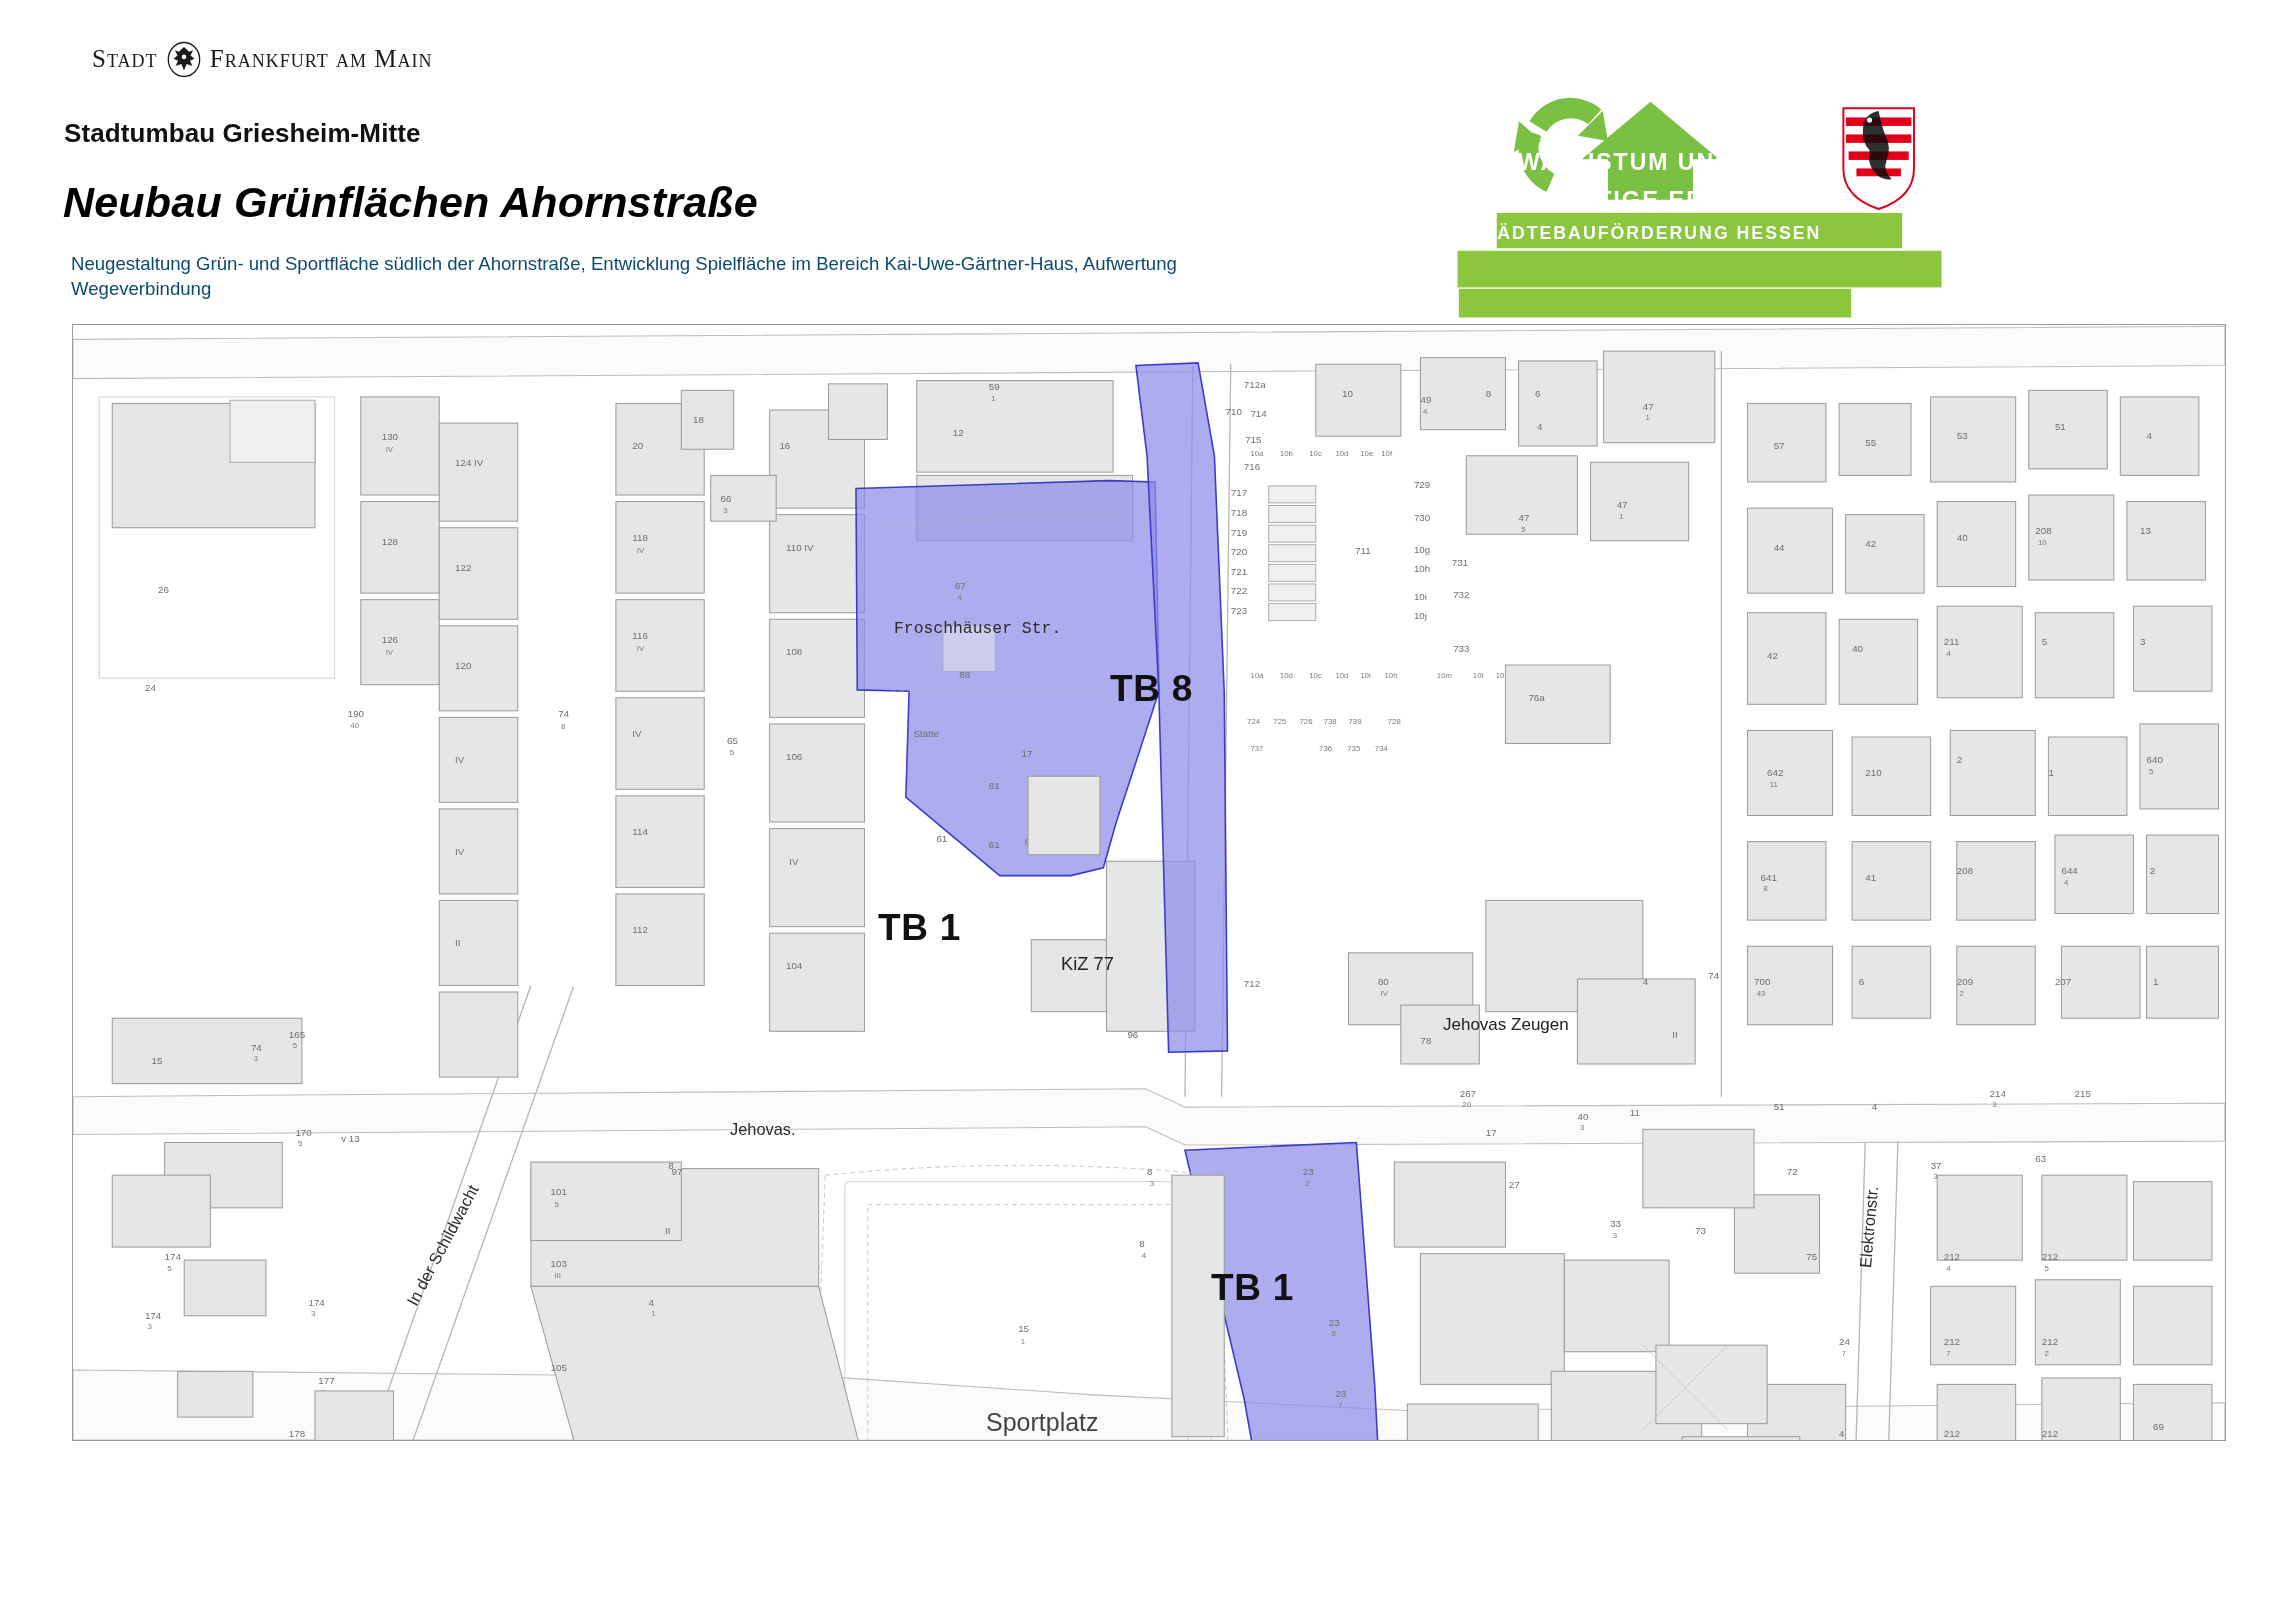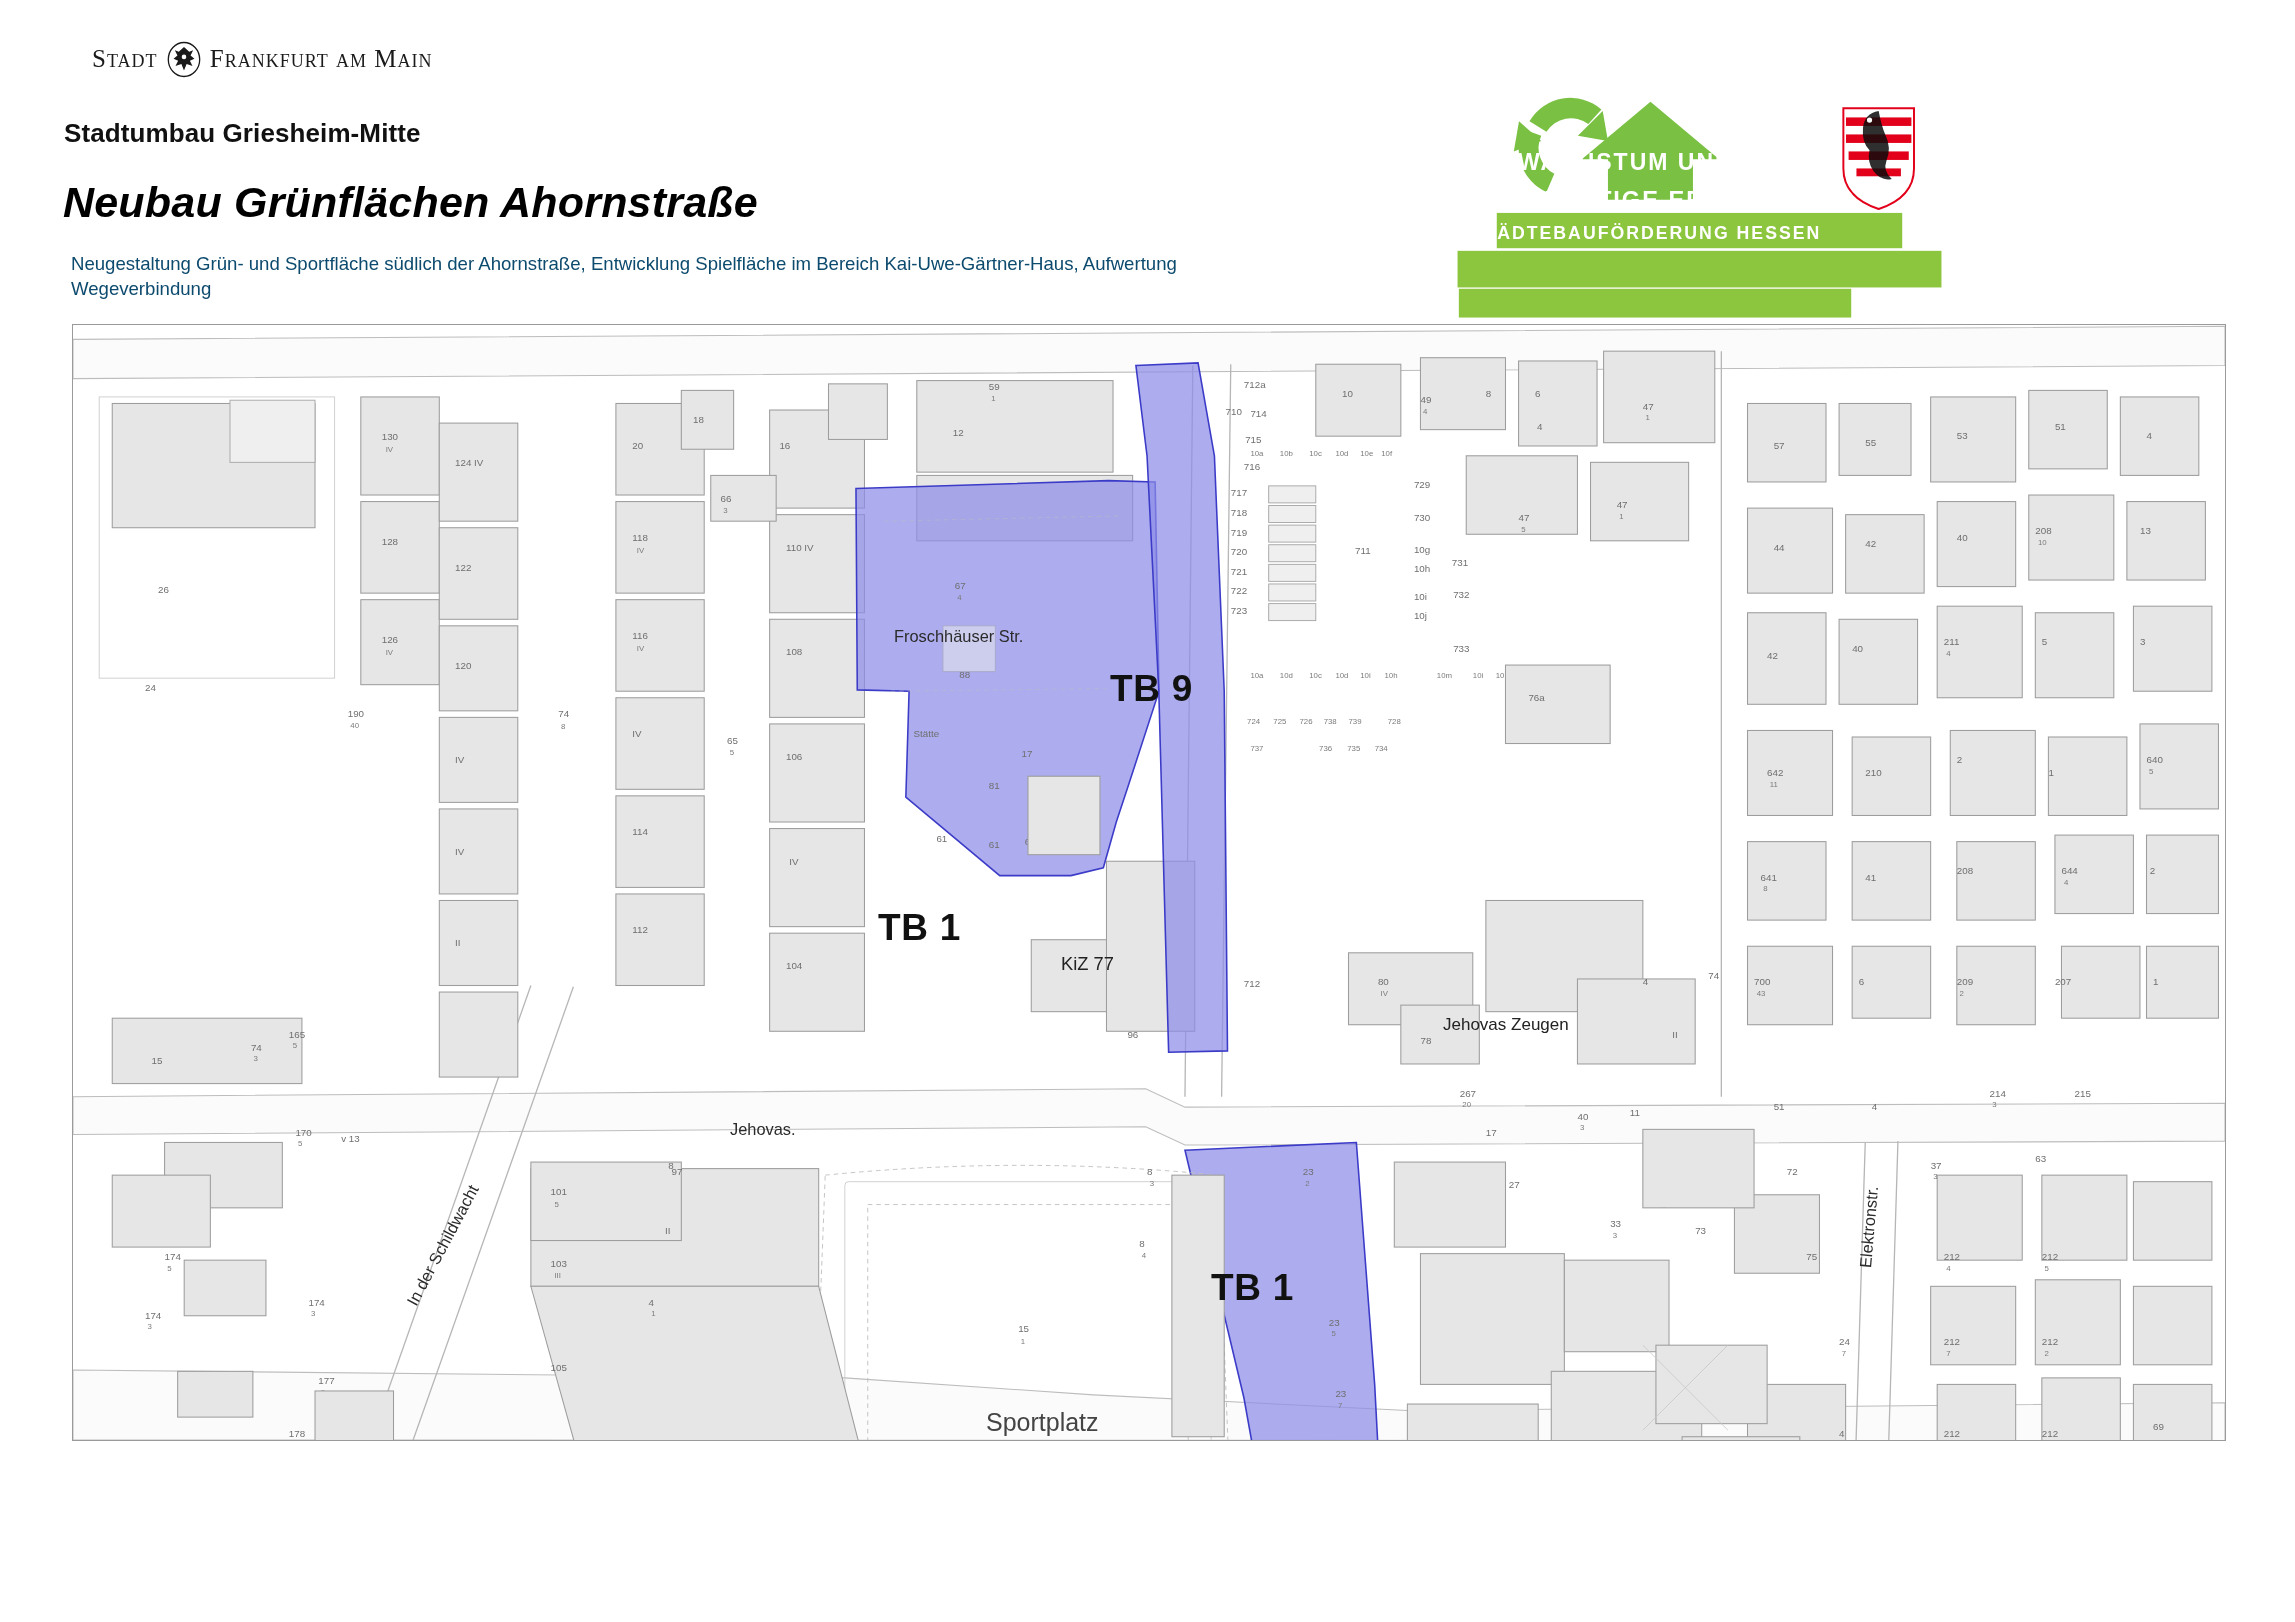--- a/index.html
+++ b/index.html
@@ -127,21 +127,21 @@
   #tb2-label { left: 1037px; top: 343px; }
   #tb3-label { left: 1138px; top: 942px; }
 
   .street-label {
     position: absolute;
     font-size: 16.4px;
     color: #2b2b2b;
     font-family: "Liberation Sans", sans-serif;
     white-space: nowrap;
   }
-  #st-frosch { left: 821px; top: 302px; }
+  #st-frosch { left: 821px; top: 294px; font-family: Liberation Mono, monospace; }
   #st-ahorn  { left: 657px; top: 795px; }
   #st-schildwacht {
     left: 330px; top: 975px;
     transform: rotate(-62deg);
     transform-origin: left top;
   }
   #st-elektron {
     left: 1783px; top: 942px;
     transform: rotate(-85deg);
     transform-origin: left top;
@@ -671,21 +671,21 @@
     <rect class="bld" x="2040" y="1650" width="200" height="160"></rect>
     <rect class="bld" x="2260" y="1600" width="230" height="150"></rect>
     <rect class="bld" x="2280" y="1430" width="160" height="140"></rect>
     <rect class="bld" x="2420" y="1560" width="170" height="120"></rect>
     <rect class="bld" x="2460" y="1700" width="180" height="100"></rect>
     <rect class="bld" x="2400" y="1230" width="170" height="120"></rect>
     <path class="parcel" d="M2400 1560 l 130 130 M2530 1560 l -130 130"></path>
   </svg>
 
   <div class="tb-label" id="tb1-label">TB 1</div>
-  <div class="tb-label" id="tb2-label">TB 9</div>
+  <div class="tb-label" id="tb2-label">TB 8</div>
   <div class="tb-label" id="tb3-label">TB 1</div>
 
   <div class="street-label" id="st-frosch">Froschhäuser Str.</div>
   <div class="street-label" id="st-ahorn">Jehovas.</div>
 
   <div class="street-label" id="st-schildwacht">In der Schildwacht</div>
   <div class="street-label" id="st-elektron">Elektronstr.</div>
 
   <div class="street-label" id="lb-sportplatz">Sportplatz</div>
   <div class="street-label" id="lb-kiz">KiZ 77</div>

